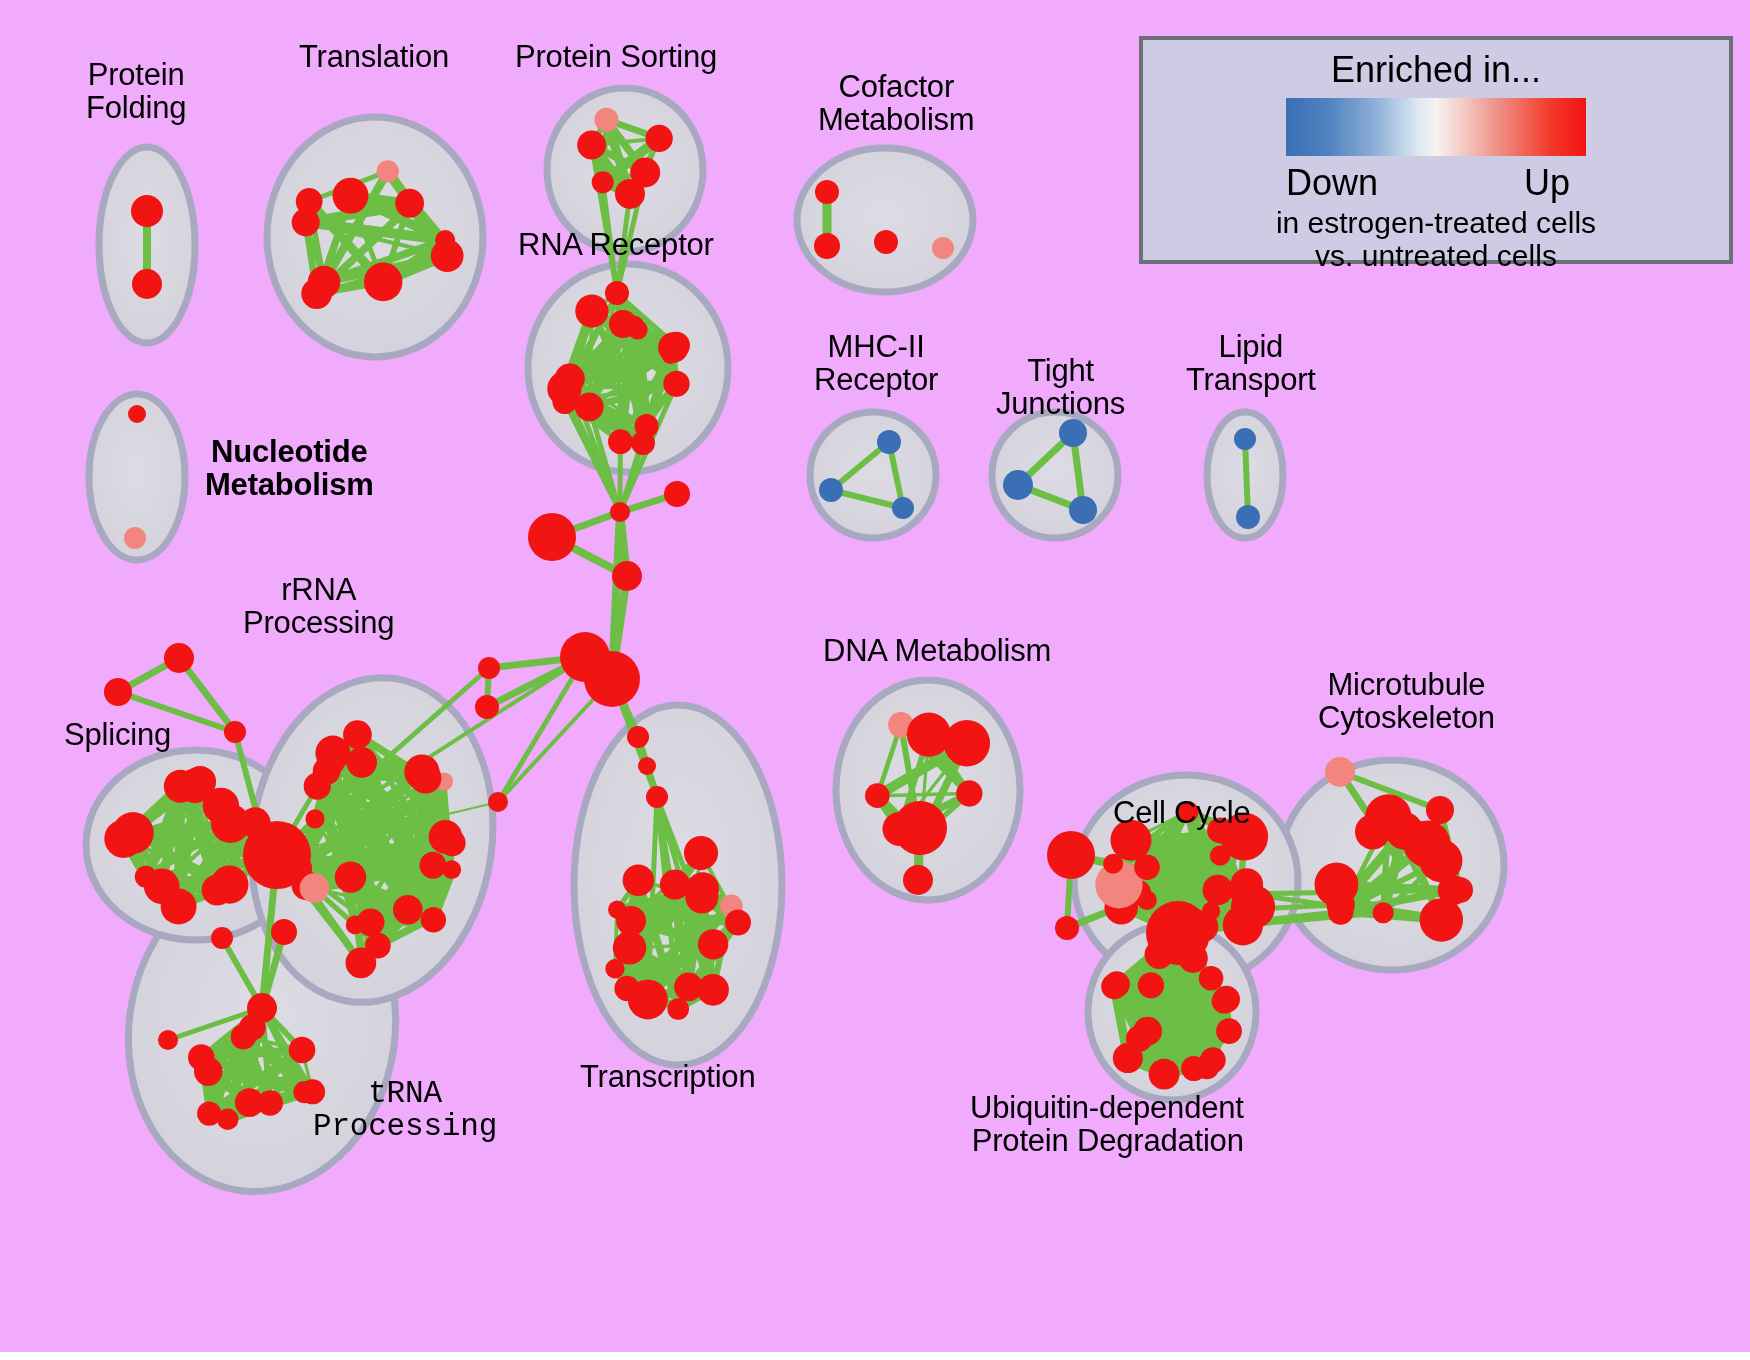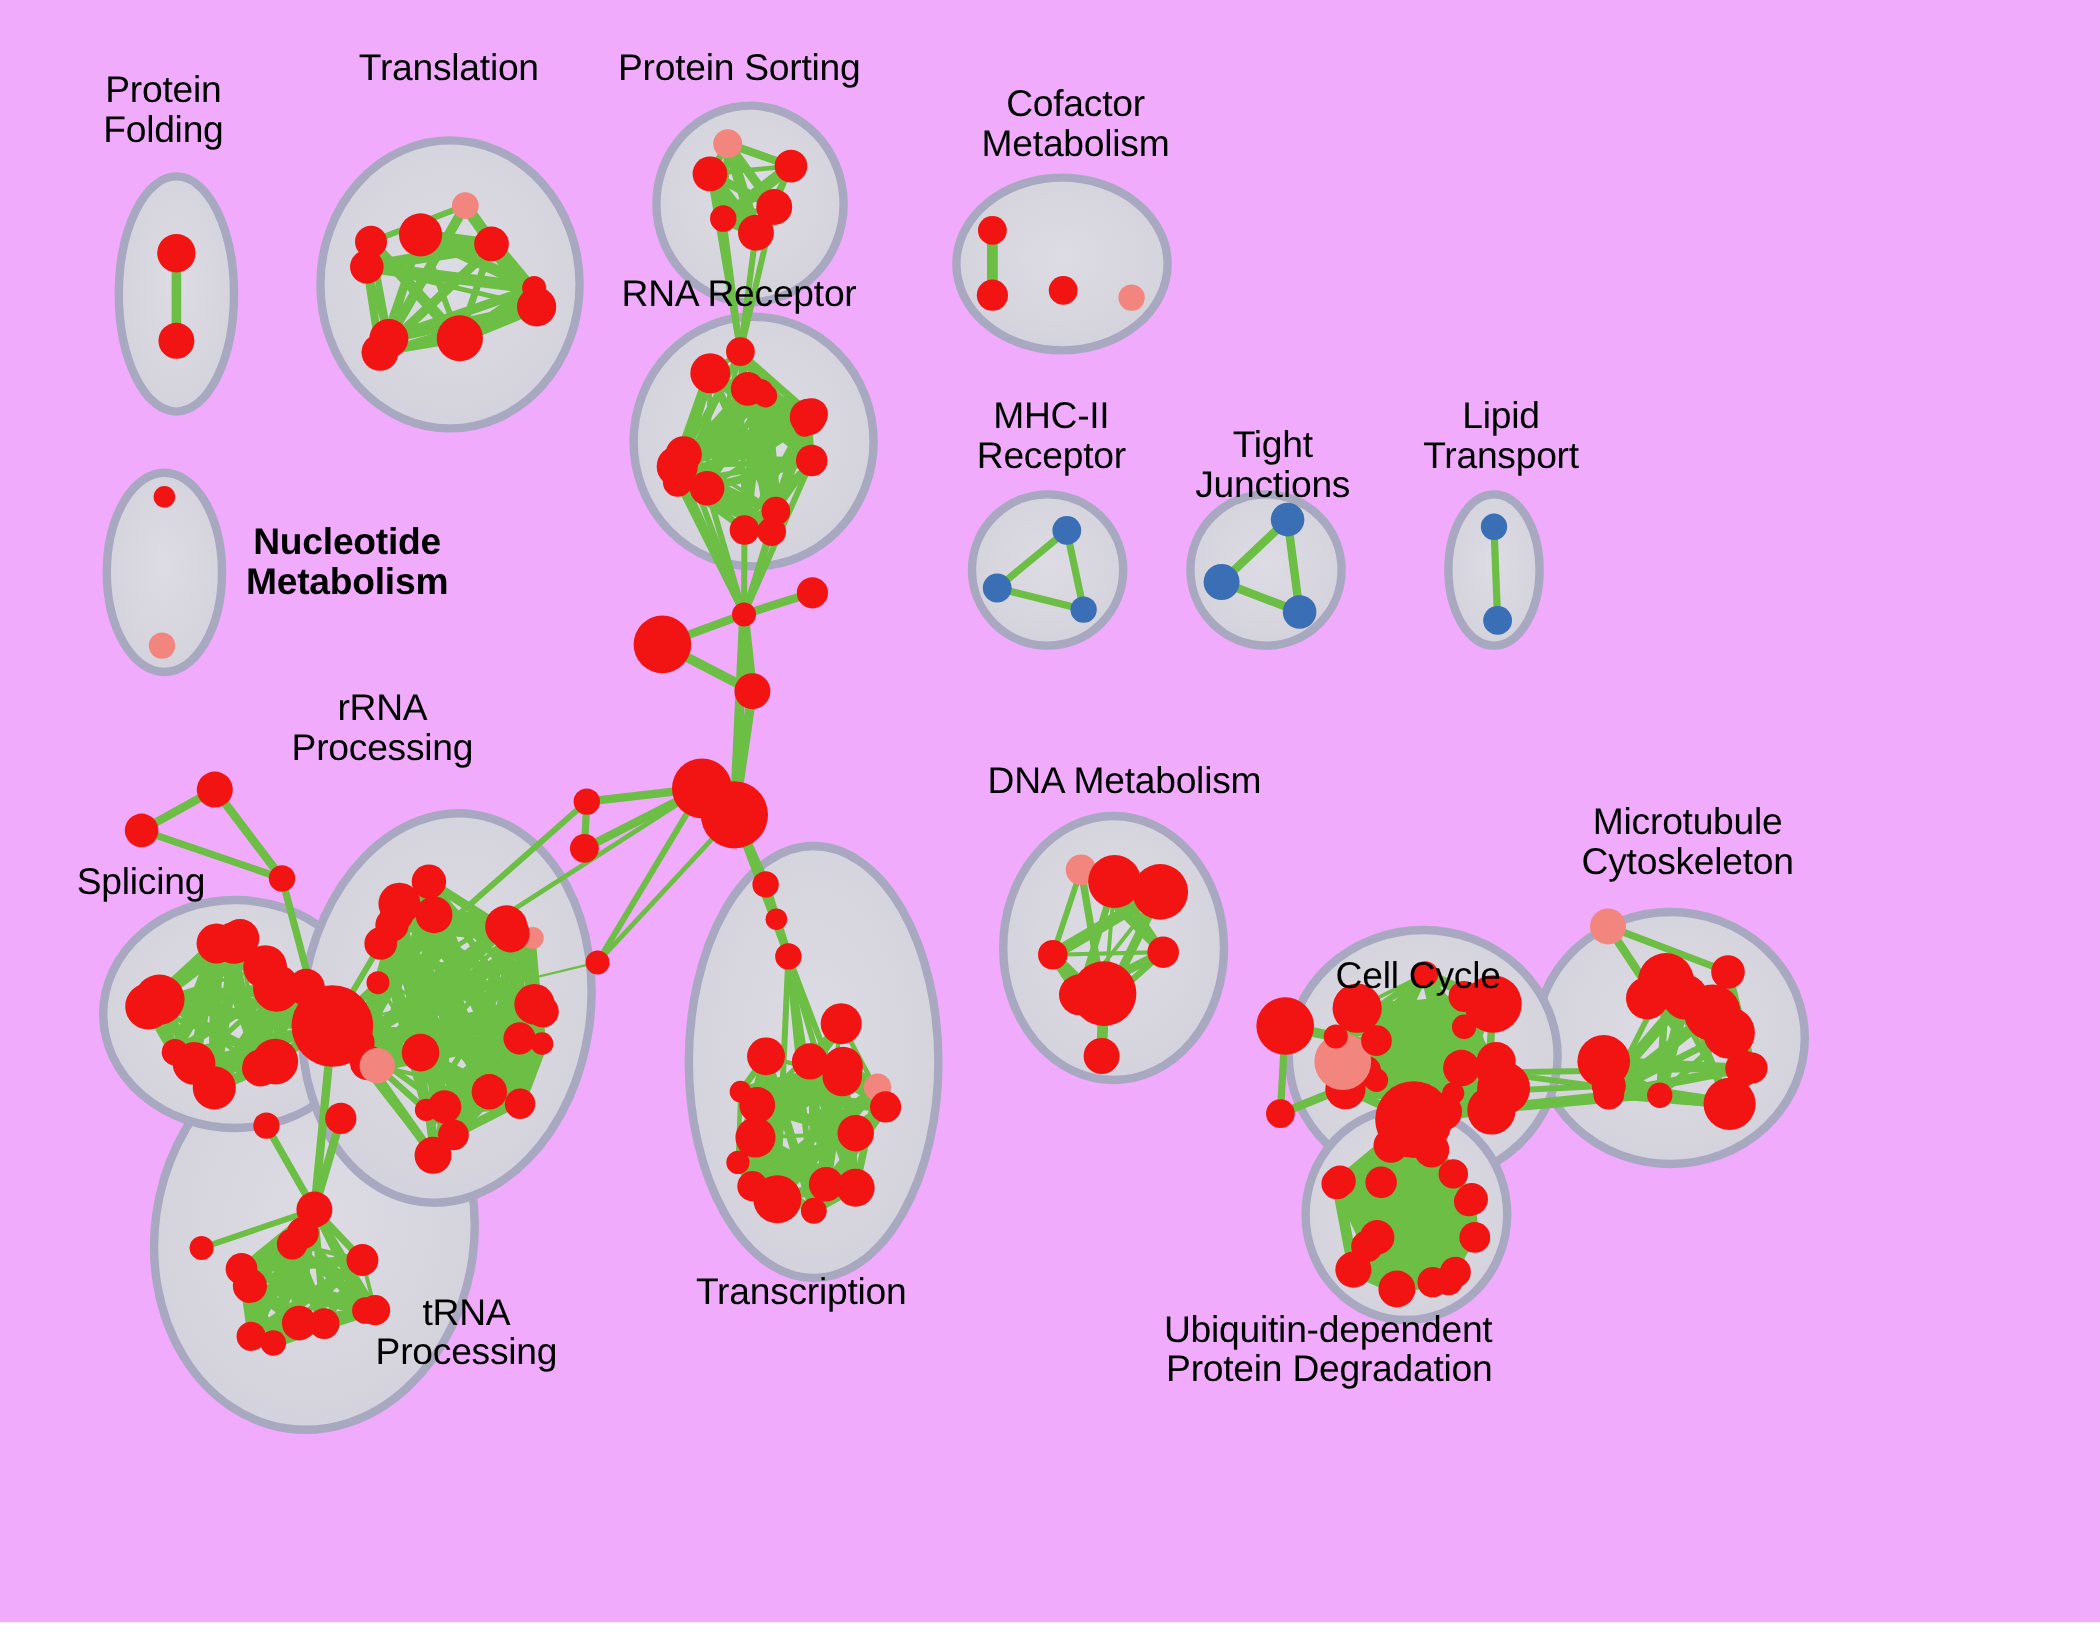--- a/index.html
+++ b/index.html
@@ -1220,20 +1220,30 @@
       <div class="cluster-label" style="left: 1186px; top: 330px;">Lipid
 Transport</div>
       <div class="cluster-label" style="left: 243px; top: 573px;">rRNA
 Processing</div>
       <div class="cluster-label" style="left: 64px; top: 718px;">Splicing</div>
       <div class="cluster-label" style="left: 823px; top: 634px;">DNA Metabolism</div>
       <div class="cluster-label" style="left: 1318px; top: 668px;">Microtubule
 Cytoskeleton</div>
       <div class="cluster-label" style="left: 1113px; top: 752px; margin-top: 44px;">Cell Cycle</div>
       <div class="cluster-label" style="left: 580px; top: 1060px;">Transcription</div>
-      <div class="cluster-label" style="left: 313px; top: 1077px;">tRNA
+      <div class="cluster-label" style="left: 313px; top: 1077px; font-family: Liberation Mono, monospace;">tRNA
 Processing</div>
       <div class="cluster-label" style="left: 970px; top: 1091px; text-align: right;">Ubiquitin-dependent
 Protein Degradation</div>
     </div>
 
+  <div id="legend">
+    <div id="legend-inner">
+      <div id="legend-title">Enriched in...</div>
+      <div id="legend-bar"></div>
+      <div id="legend-down">Down</div>
+      <div id="legend-up">Up</div>
+      <div id="legend-sub1">in estrogen-treated cells</div>
+      <div id="legend-sub2">vs. untreated cells</div>
+    </div>
+  </div>
 
 </div>
 
 </body></html>

